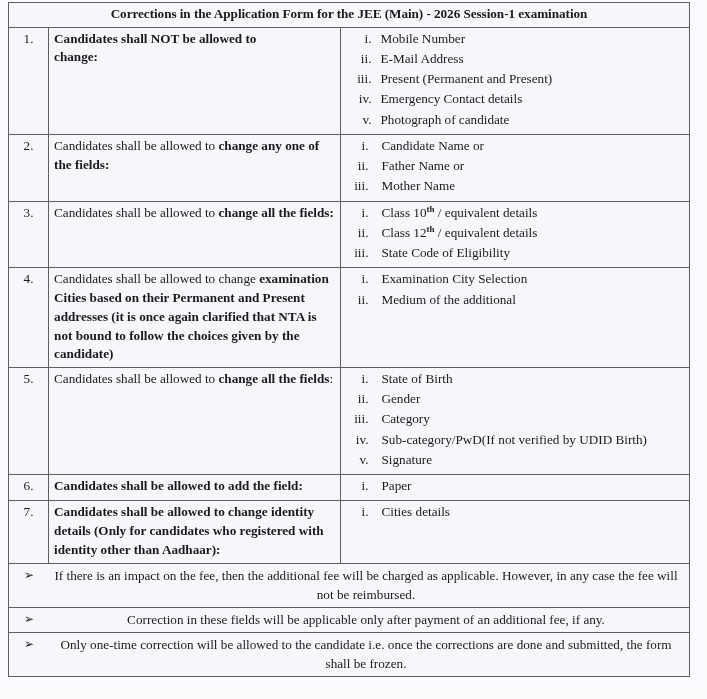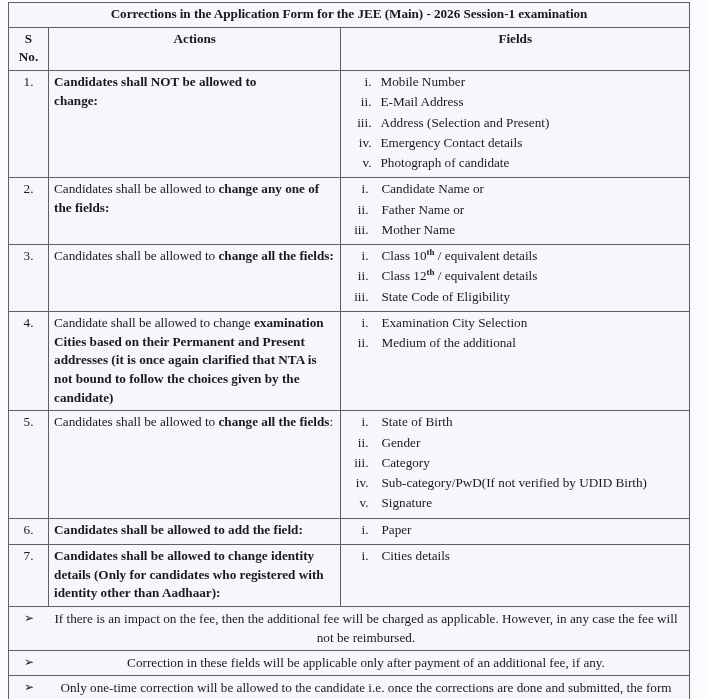--- a/index.html
+++ b/index.html
@@ -141,25 +141,20 @@
     <table class="corr">
       <colgroup>
         <col class="col-sno">
         <col class="col-act">
         <col class="col-fld">
       </colgroup>
       <thead>
         <tr>
           <th class="title-cell" colspan="3">Corrections in the Application Form for the JEE (Main) - 2026 Session-1 examination</th>
         </tr>
-        <tr>
-          <th class="hdr">S No.</th>
-          <th class="hdr">Actions</th>
-          <th class="hdr">Fields</th>
-        </tr>
       </thead>
       <tbody>
 
         <tr>
           <td class="sno">1.</td>
           <td>
             <span class="actions-text">Candidates shall NOT be allowed to</span>
             <span class="actions-text">change:</span>
           </td>
           <td>
@@ -167,21 +162,21 @@
               <li>
                   <span class="rn">i.</span>
                   <span class="ft">Mobile Number</span>
                 </li>
               <li>
                   <span class="rn">ii.</span>
                   <span class="ft">E-Mail Address</span>
                 </li>
               <li>
                   <span class="rn">iii.</span>
-                  <span class="ft">Address (Selection and Present)</span>
+                  <span class="ft">Present (Permanent and Present)</span>
                 </li>
               <li>
                   <span class="rn">iv.</span>
                   <span class="ft">Emergency Contact details</span>
                 </li>
               <li>
                   <span class="rn">v.</span>
                   <span class="ft">Photograph of candidate</span>
                 </li>
             </ul>
@@ -225,21 +220,21 @@
               <li>
                   <span class="rn">iii.</span>
                   <span class="ft">State Code of Eligibility</span>
                 </li>
             </ul>
           </td>
         </tr>
 
         <tr>
           <td class="sno">4.</td>
-          <td><span>Candidate shall be allowed to change </span><b>examination Cities based on their Permanent and Present addresses (it is once again clarified that NTA is not bound to follow the choices given by the candidate)</b></td>
+          <td><span>Candidates shall be allowed to change </span><b>examination Cities based on their Permanent and Present addresses (it is once again clarified that NTA is not bound to follow the choices given by the candidate)</b></td>
           <td>
             <ul class="fields wide">
               <li>
                   <span class="rn">i.</span>
                   <span class="ft">Examination City Selection</span>
                 </li>
               <li>
                   <span class="rn">ii.</span>
                   <span class="ft">Medium of the additional</span>
                 </li>

